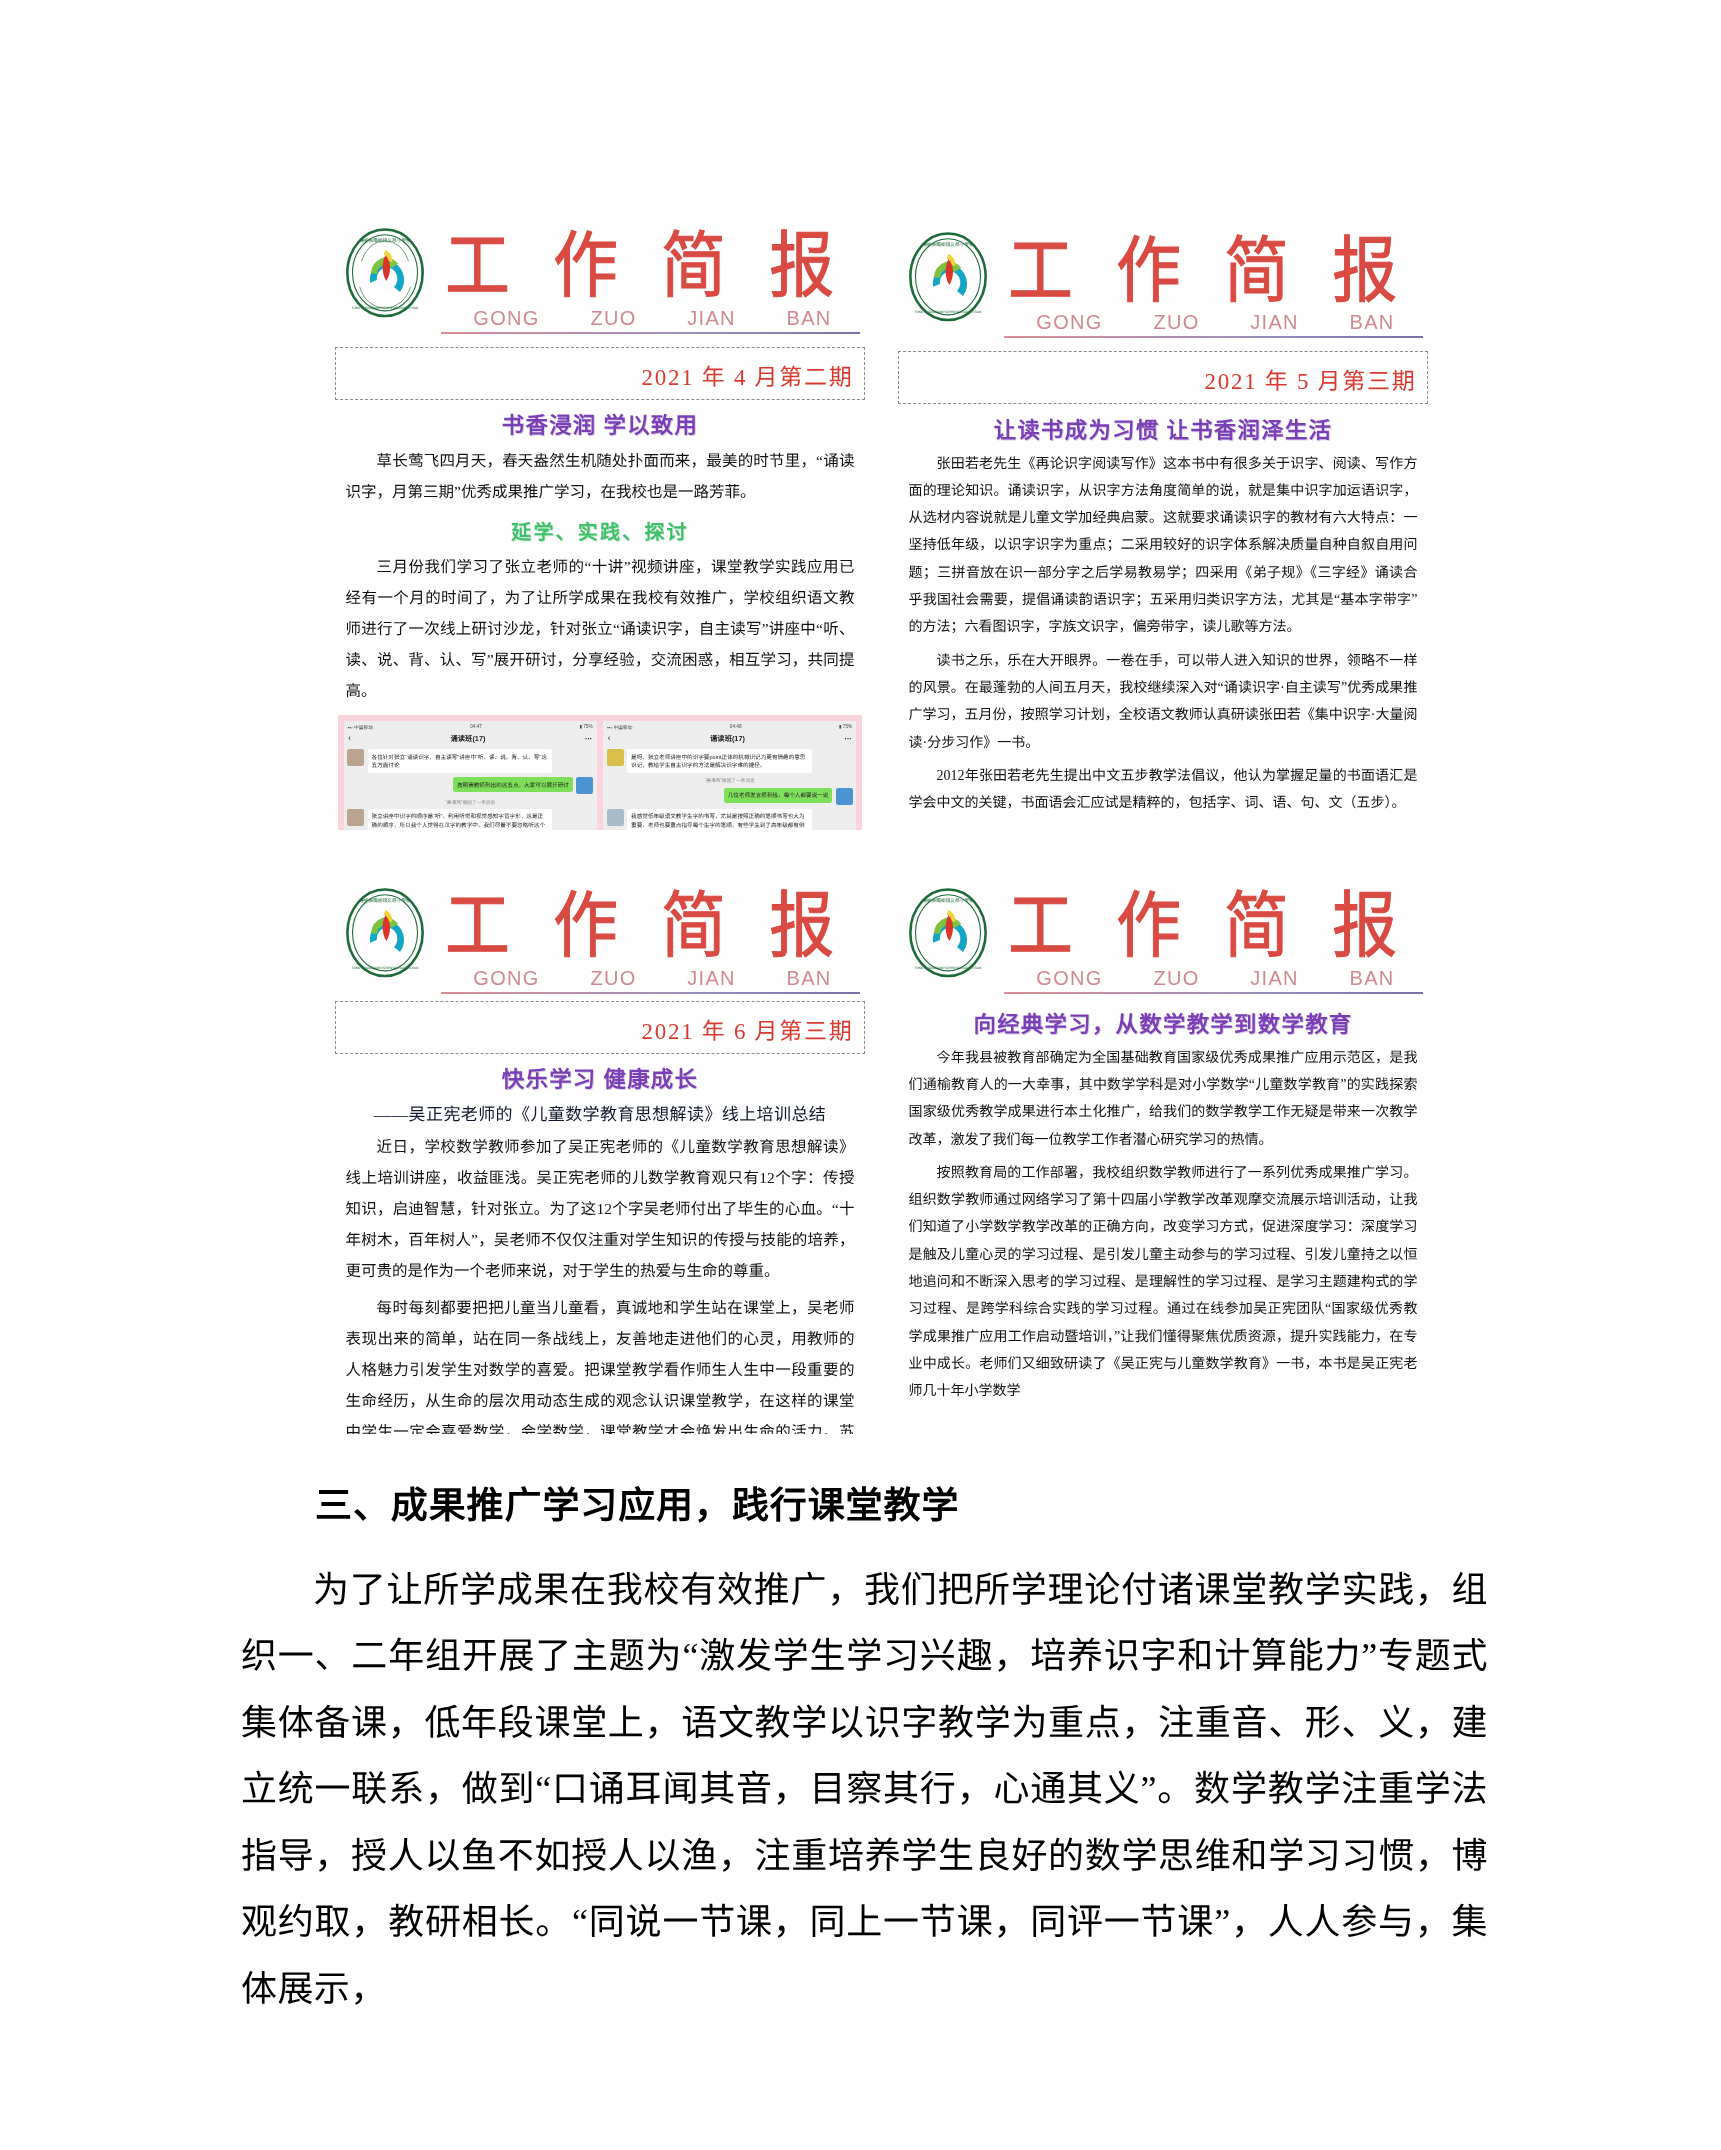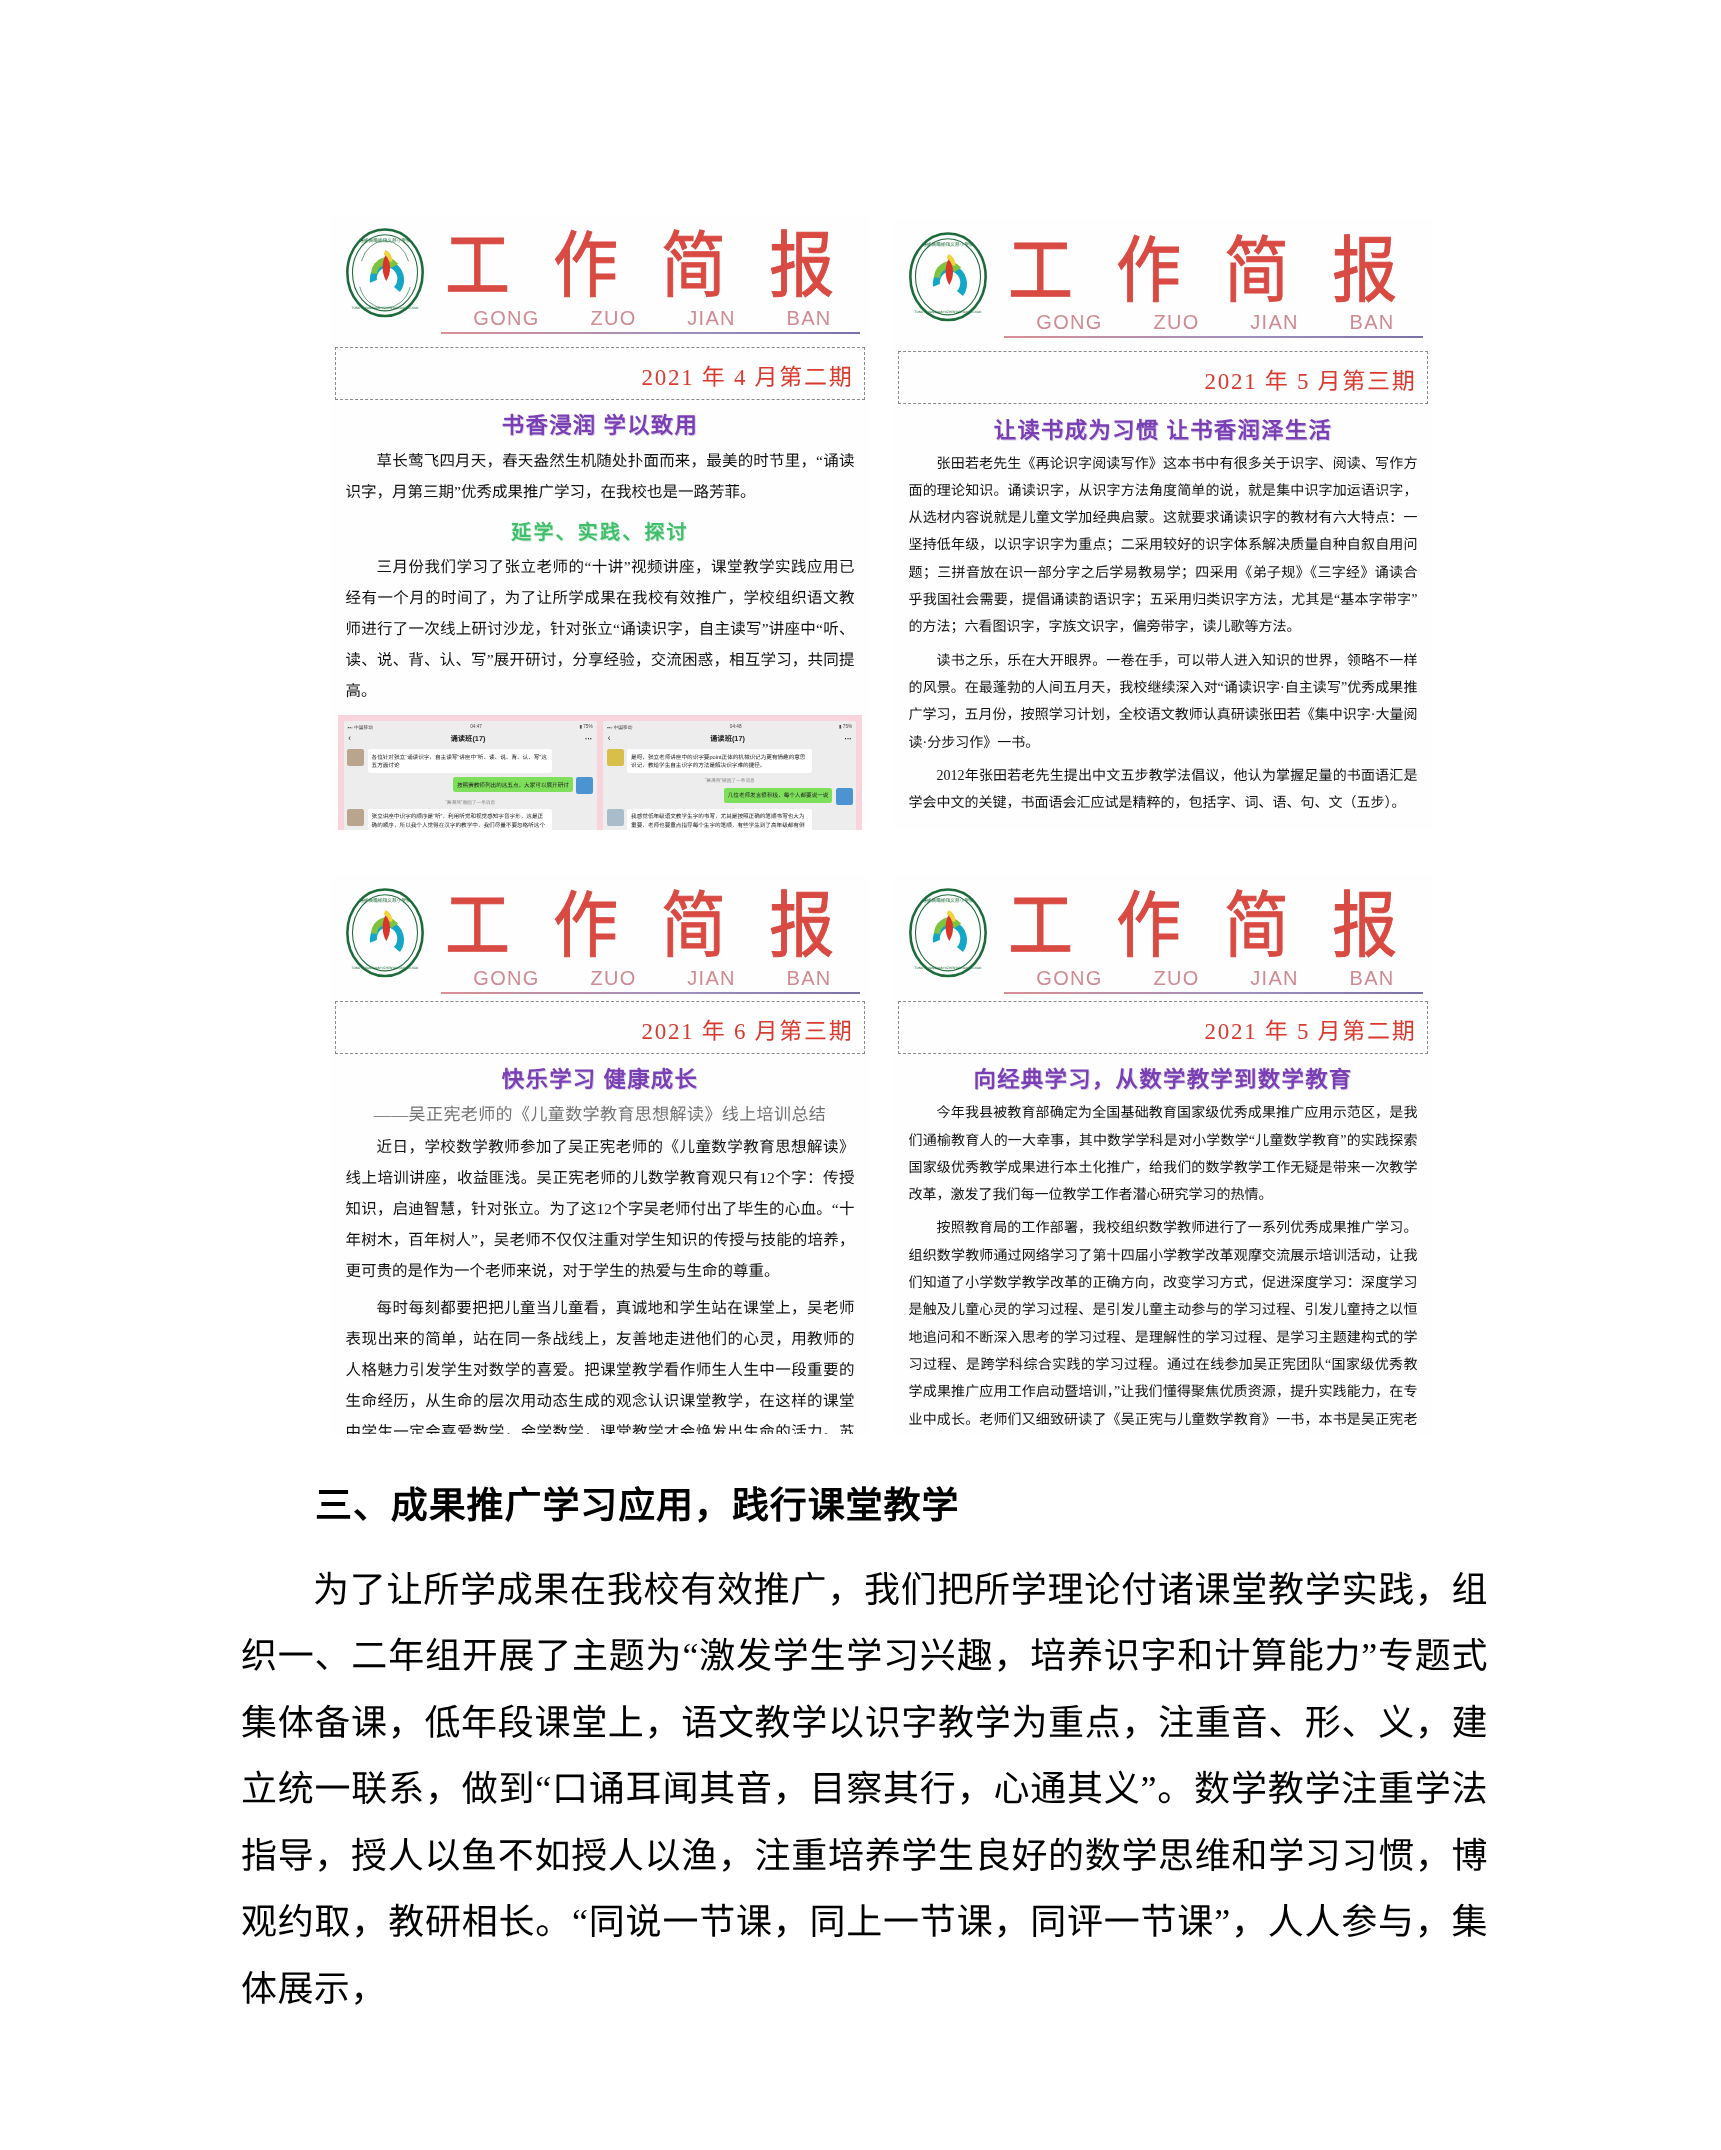--- a/index.html
+++ b/index.html
@@ -126,21 +126,21 @@
     font-family: "Liberation Serif", "DejaVu Serif", serif;
     font-weight: bold;
     font-size: 22.4px;
     letter-spacing: 1.3px;
     margin-top: 7.7px;
     text-shadow: 0.9px 0.9px 0 rgba(120,90,180,.28);
     white-space: nowrap;
   }
   .nl-subtitle {
     text-align: center;
-    color: #737373;
+    color: #0f172a;
     font-size: 17px;
     margin-top: 6.9px;
     letter-spacing: 0.4px;
     white-space: nowrap;
   }
   .nl-body {
     margin: 6px 14.6px 0 14.6px;
     color: #111;
     font-size: 15.5px;
     line-height: 2.0;
@@ -437,23 +437,20 @@
             <span class="bigtitle-inner">工 作 简 报</span>
           </div>
         <div class="pinyin">
           <span>GONG</span>
           <span>ZUO</span>
           <span>JIAN</span>
           <span>BAN</span>
         </div>
         <div class="mast-rule"></div>
       </div>
-      <div class="issuebox">
-        <div class="issue">2021 年 5 月第二期</div>
-      </div>
       <div class="nl-title">向经典学习，从数学教学到数学教育</div>
       <div class="nl-body tight">今年我县被教育部确定为全国基础教育国家级优秀成果推广应用示范区，是我们通榆教育人的一大幸事，其中数学学科是对小学数学“儿童数学教育”的实践探索国家级优秀教学成果进行本土化推广，给我们的数学教学工作无疑是带来一次教学改革，激发了我们每一位教学工作者潜心研究学习的热情。</div>
       <div class="nl-body tight">按照教育局的工作部署，我校组织数学教师进行了一系列优秀成果推广学习。组织数学教师通过网络学习了第十四届小学教学改革观摩交流展示培训活动，让我们知道了小学数学教学改革的正确方向，改变学习方式，促进深度学习：深度学习是触及儿童心灵的学习过程、是引发儿童主动参与的学习过程、引发儿童持之以恒地追问和不断深入思考的学习过程、是理解性的学习过程、是学习主题建构式的学习过程、是跨学科综合实践的学习过程。通过在线参加吴正宪团队“国家级优秀教学成果推广应用工作启动暨培训，”让我们懂得聚焦优质资源，提升实践能力，在专业中成长。老师们又细致研读了《吴正宪与儿童数学教育》一书，本书是吴正宪老师几十年小学数学</div>
     </div>
 
   </div>
 
   <div class="doc">
     <h2>三、成果推广学习应用，践行课堂教学</h2>
     <p>为了让所学成果在我校有效推广，我们把所学理论付诸课堂教学实践，组织一、二年组开展了主题为“激发学生学习兴趣，培养识字和计算能力”专题式集体备课，低年段课堂上，语文教学以识字教学为重点，注重音、形、义，建立统一联系，做到“口诵耳闻其音，目察其行，心通其义”。数学教学注重学法指导，授人以鱼不如授人以渔，注重培养学生良好的数学思维和学习习惯，博观约取，教研相长。“同说一节课，同上一节课，同评一节课”，人人参与，集体展示，</p>

